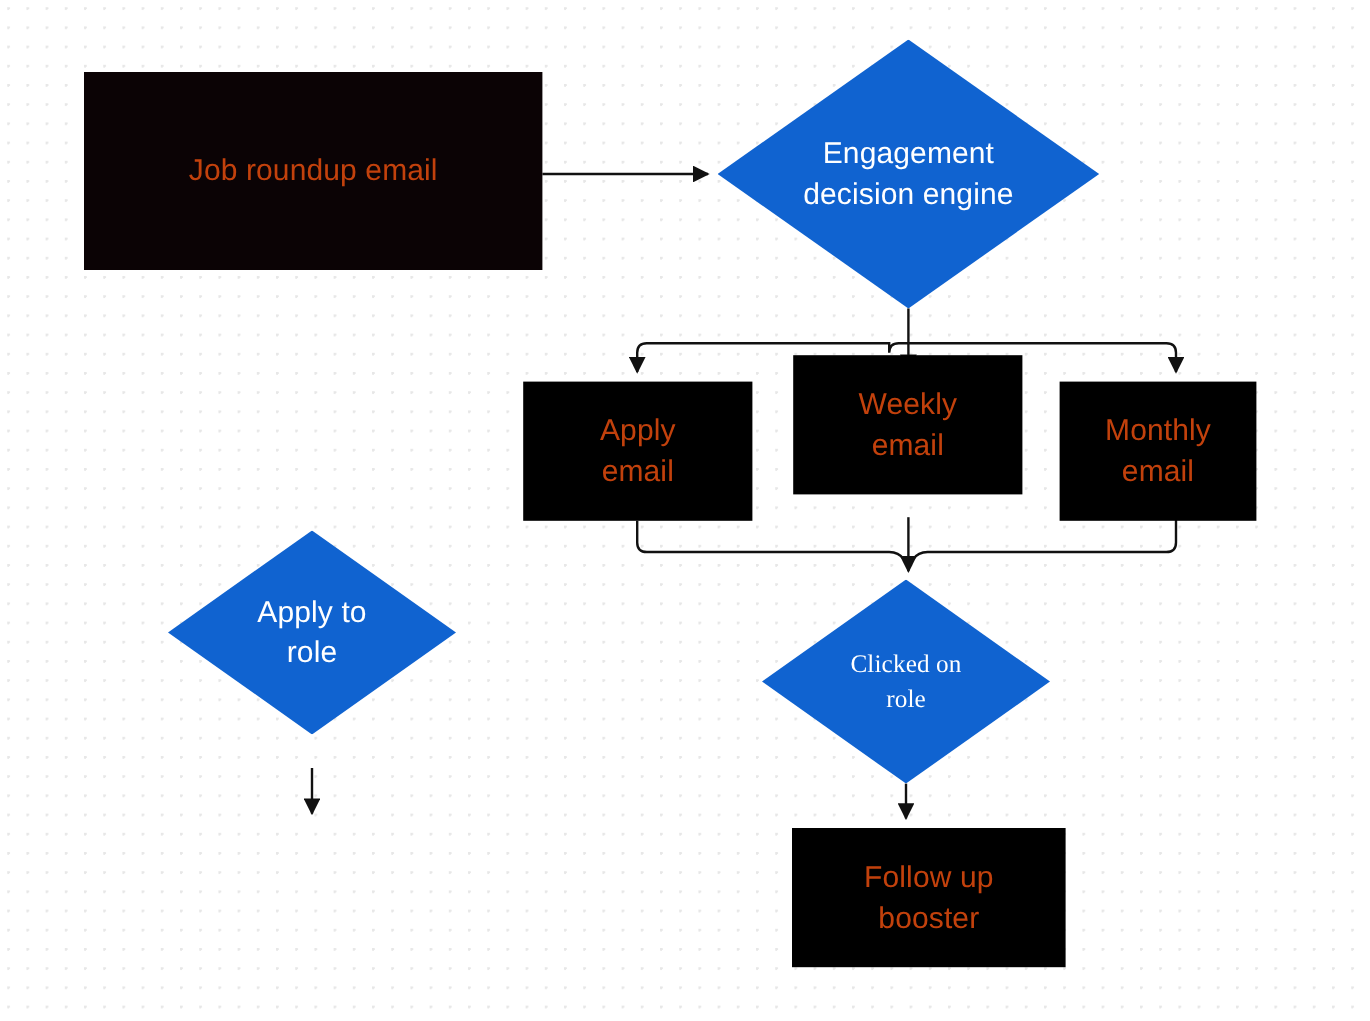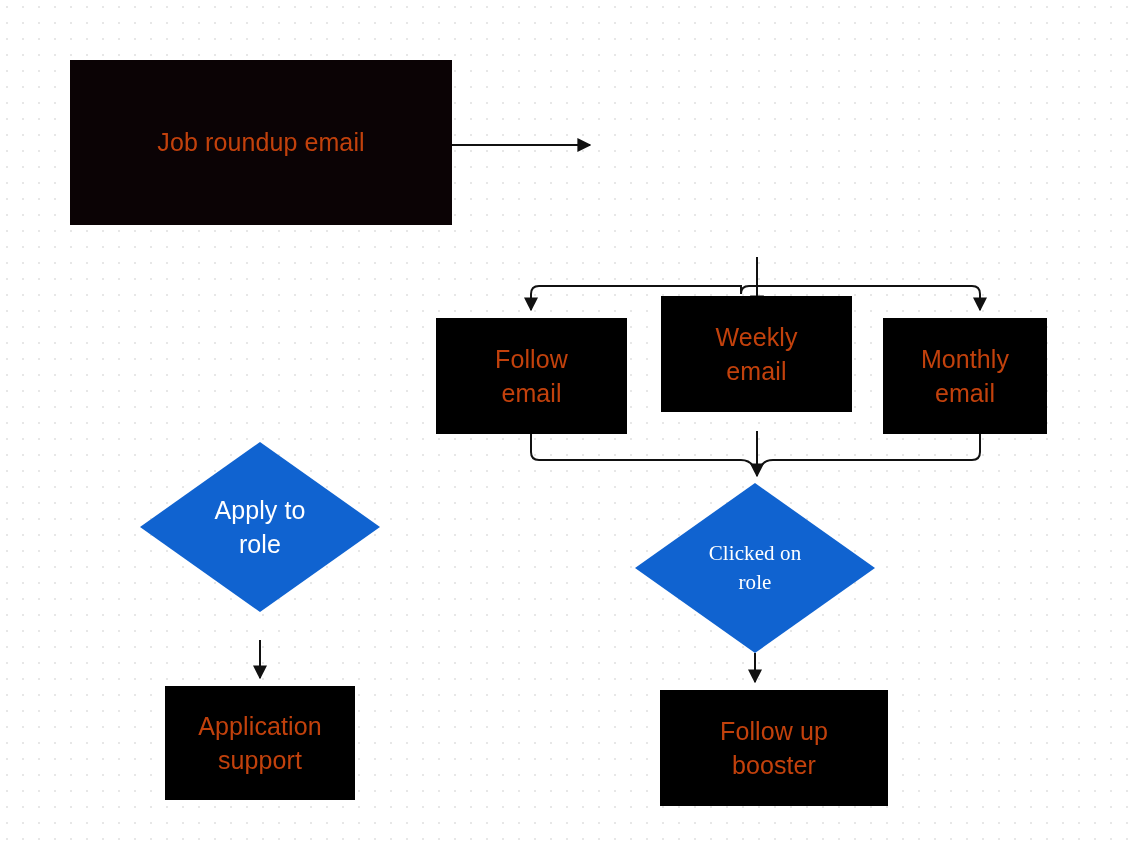--- a/index.html
+++ b/index.html
@@ -123,23 +123,30 @@
 
     <path d="M 755 653 L 755 682" fill="none" stroke="#111111" stroke-width="2" marker-end="url(#arrow)"></path>
 
     <path d="M 260 640 L 260 678" fill="none" stroke="#111111" stroke-width="2" marker-end="url(#arrow)"></path>
   </svg>
 
   <div class="node box warm" id="node-job-roundup">
     <span class="lbl">Job roundup email</span>
   </div>
 
+  <div class="diamond-wrap" id="node-engagement">
+    <div class="diamond-shape"></div>
+    <div class="diamond-label">
+      <span class="lbl">Engagement
+decision engine</span>
+    </div>
+  </div>
 
   <div class="node box" id="node-daily">
-    <span class="lbl">Follow
+    <span class="lbl">Apply
 email</span>
   </div>
 
   <div class="node box" id="node-weekly">
     <span class="lbl">Weekly
 email</span>
   </div>
 
   <div class="node box" id="node-monthly">
     <span class="lbl">Monthly
@@ -160,18 +167,14 @@
   </div>
 
   <div class="diamond-wrap" id="node-apply">
     <div class="diamond-shape"></div>
     <div class="diamond-label">
       <span class="lbl">Apply to
 role</span>
     </div>
   </div>
 
-  <div class="node box" id="node-app-support">
-    <span class="lbl">Application
-support</span>
-  </div>
 
 </div>
 
 </body></html>

